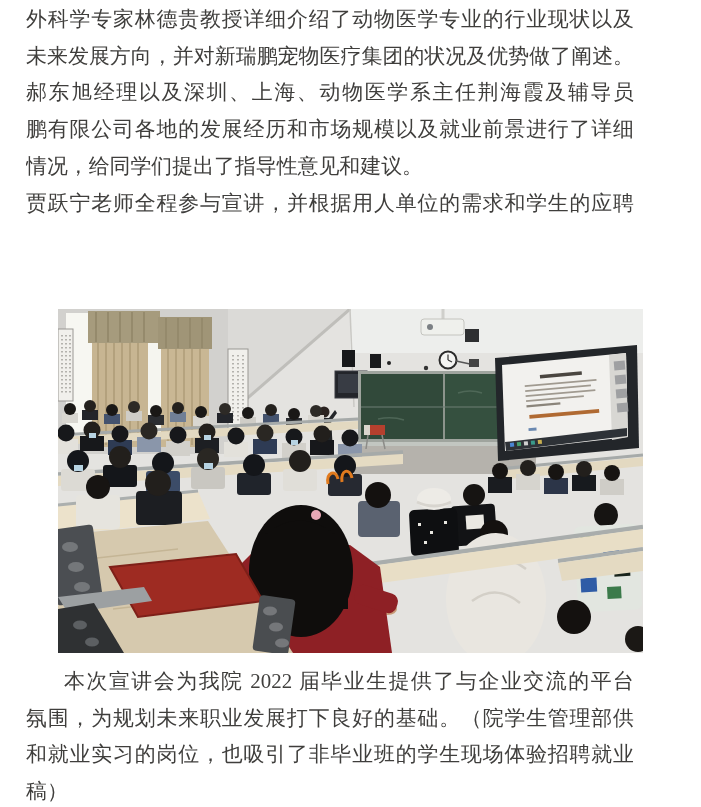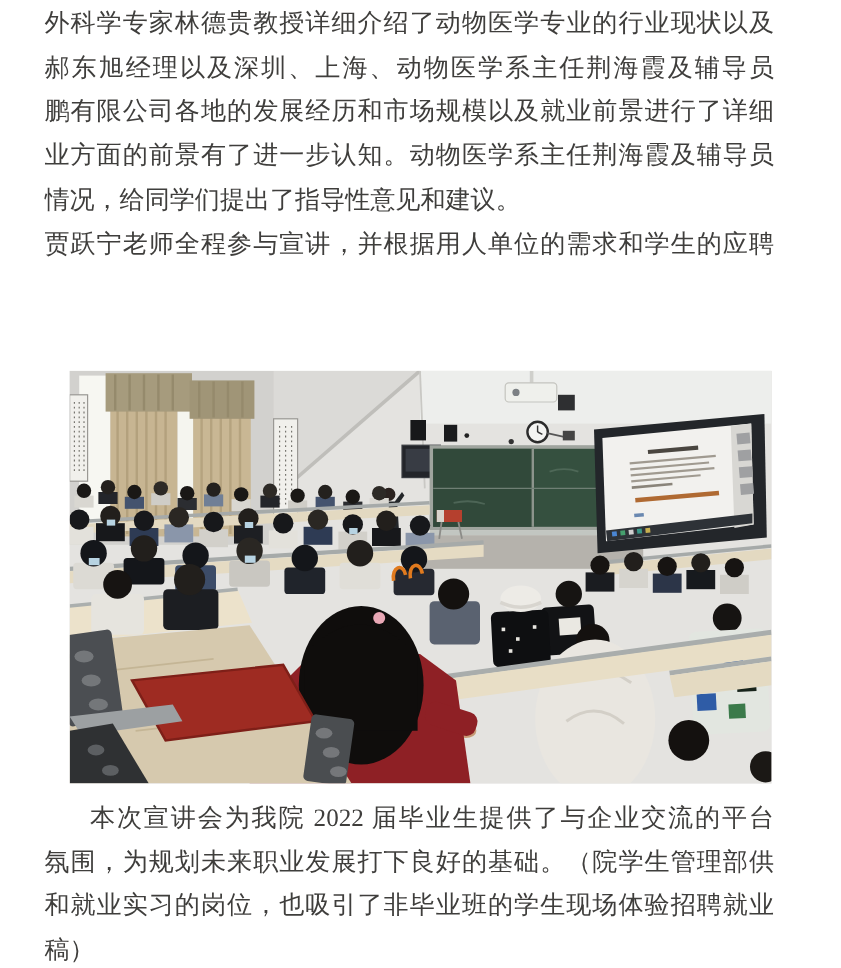--- a/index.html
+++ b/index.html
@@ -2,21 +2,21 @@
 <html><head>
 <meta charset="utf-8">
 <style>
   html,body{margin:0;padding:0;}
   body{
     width:701px;height:807px;background:#ffffff;position:relative;
     overflow:hidden;
     font-family:"Liberation Serif","DejaVu Serif",serif;
   }
   .textblock{
-    position:absolute;left:37px;width:608px;
+    position:absolute;left:26px;width:608px;
     color:#3f3e3c;font-size:20.9px;line-height:36.7px;
     overflow:hidden;
   }
   .p1{top:1px;}
   .p2{top:663px;}
   .line{text-align:justify;}
   .line.fill{text-align-last:justify;}
   .line.indent{text-indent:38px;font-family:Liberation Serif, serif;}
   .photo{
     position:absolute;left:58px;top:309px;width:585px;height:344px;
@@ -24,23 +24,23 @@
   }
   .photo svg{display:block;}
 </style>
 </head>
 <body>
 
 <div>
 
   <div class="textblock p1">
     <div class="line fill">外科学专家林德贵教授详细介绍了动物医学专业的行业现状以及</div>
+    <div class="line fill">未来发展方向，并对新瑞鹏宠物医疗集团的状况及优势做了阐述。</div>
     <div class="line fill">郝东旭经理以及深圳、上海、动物医学系主任荆海霞及辅导员</div>
     <div class="line fill">鹏有限公司各地的发展经历和市场规模以及就业前景进行了详细</div>
-    <div class="line fill">业方面的前景有了进一步认知。动物医学系主任荆海霞及辅导员</div>
     <div class="line">情况，给同学们提出了指导性意见和建议。</div>
     <div class="line fill">贾跃宁老师全程参与宣讲，并根据用人单位的需求和学生的应聘</div>
   </div>
 
   <figure class="photo" role="img" aria-label="教室宣讲会现场照片：学生坐在阶梯教室内听讲，前方有绿色黑板、讲解人、挂钟、吊装投影仪和显示宣讲幻灯片的大屏幕，左侧为窗帘和书法挂轴">
     <svg width="585" height="344" viewBox="0 0 585 344" xmlns="http://www.w3.org/2000/svg">
 
       <g>
         <rect width="585" height="344" fill="#e4e3e0"></rect>
         <polygon points="0,0 292,0 170,106 0,106" fill="#dbdad7"></polygon>

